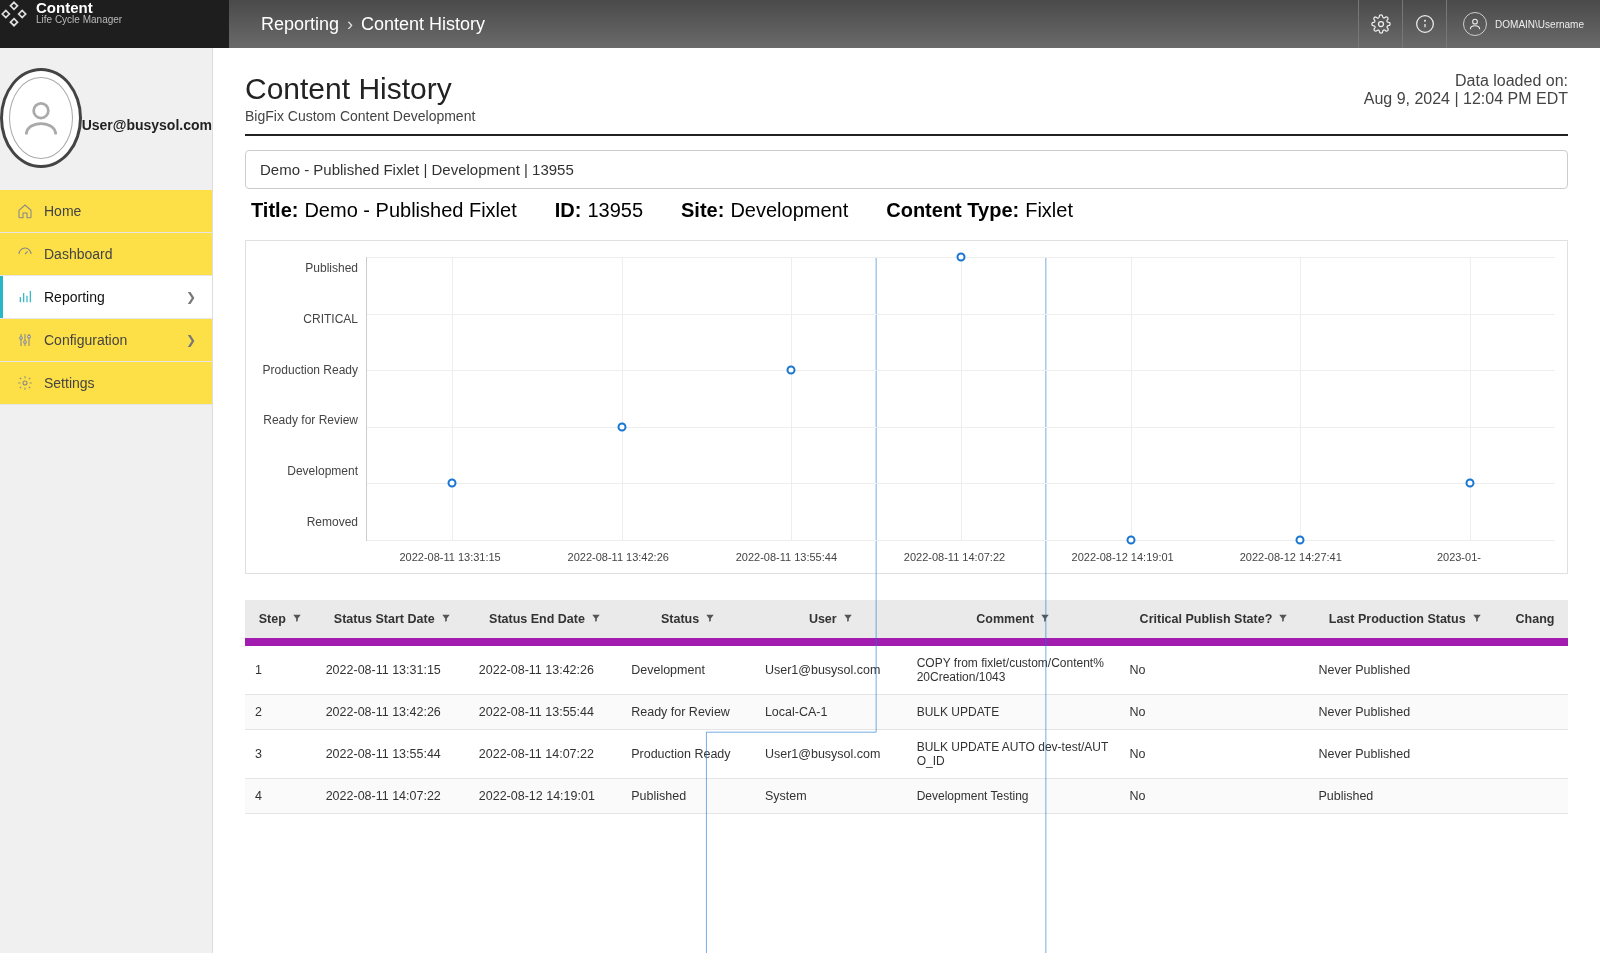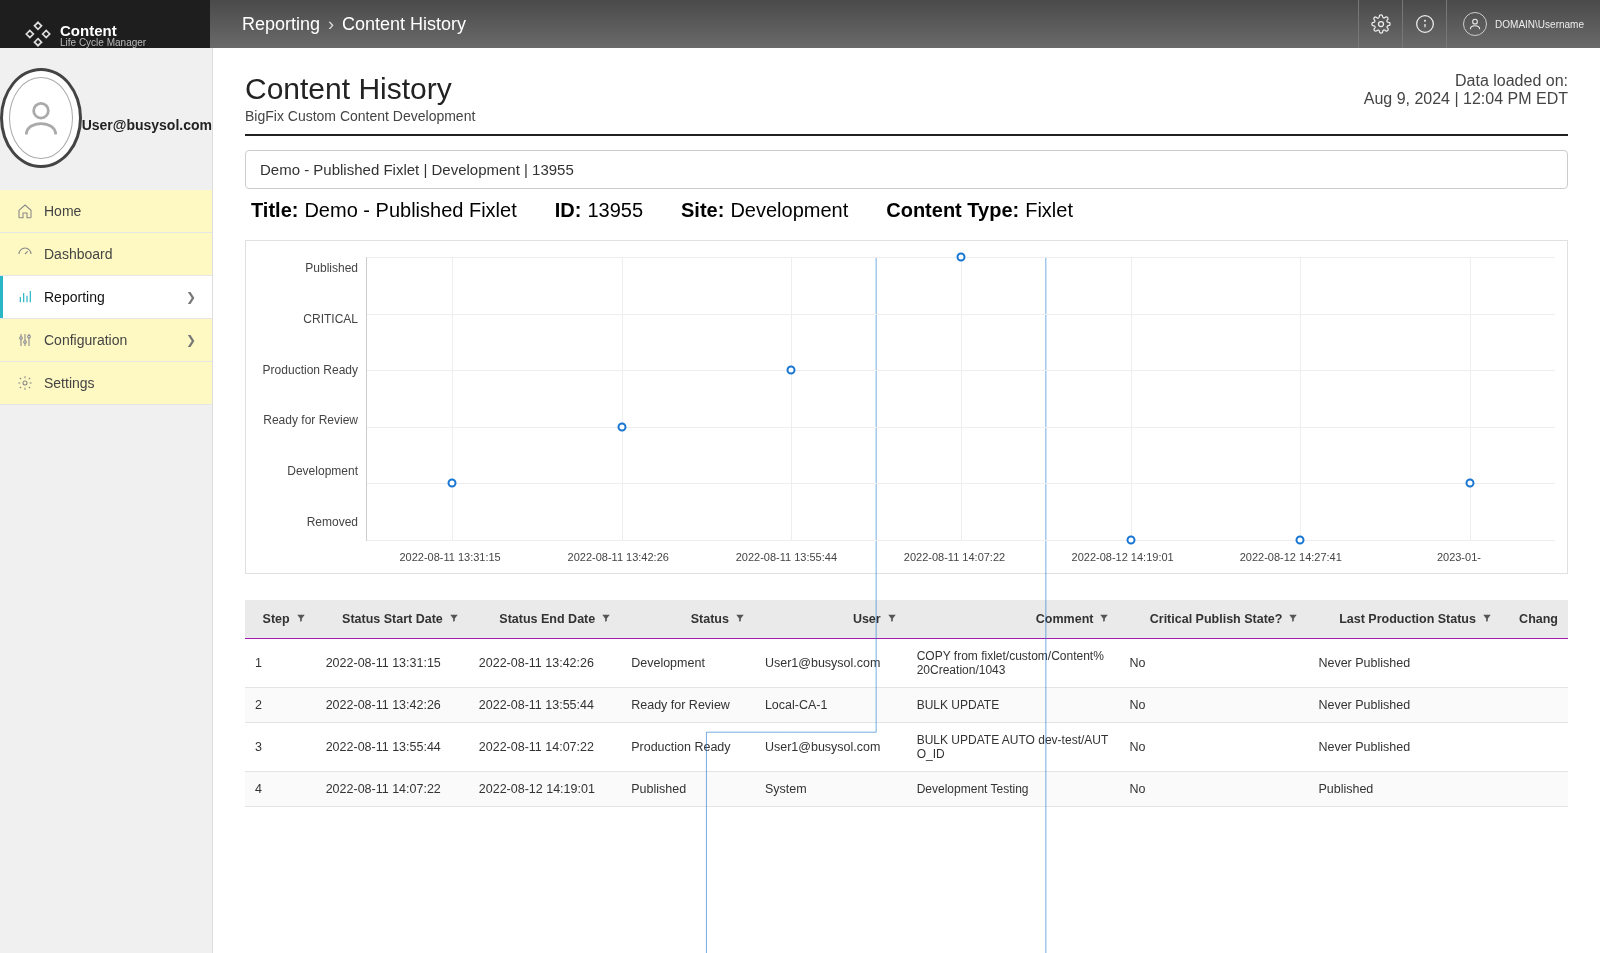--- a/index.html
+++ b/index.html
@@ -1,41 +1,41 @@
 <!DOCTYPE html>
 <html><head>
 <meta charset="utf-8">
 <style>
 * { box-sizing: border-box; margin: 0; padding: 0; }
 body { font-family: "Segoe UI", Arial, sans-serif; background: #f5f5f5; overflow: hidden; }
 
 
 .topbar { display: flex; height: 48px; background: #1e1e1e; color: #fff; align-items: center; }
-.brand { display: flex; align-items: flex-end; gap: 8px; width: 210px; padding-left: 24px; background: #1e1e1e; height: 100%; }
+.brand { display: flex; align-items: flex-start; gap: 8px; width: 229px; padding-left: 0; background: #1e1e1e; height: 100%; }
 .brand-icon { width: 28px; height: 28px; }
 .brand-txt .t1 { font-weight: 600; font-size: 15px; line-height: 1; }
 .brand-txt .t2 { font-size: 10px; color: #bbb; line-height: 1; }
 .breadcrumb-bar { flex: 1; display: flex; align-items: center; padding-left: 32px; background: linear-gradient(#4a4a4a,#6a6a6a); height: 100%; font-size: 18px; }
 .breadcrumb-bar .bc1 { color: #fff; }
 .breadcrumb-bar .sep { margin: 0 8px; color: #ddd; }
 .breadcrumb-bar .bc2 { color: #fff; font-weight: 500; }
 .top-actions { display: flex; height: 100%; background: linear-gradient(#4a4a4a,#6a6a6a); }
 .top-btn { width: 44px; height: 100%; display: flex; align-items: center; justify-content: center; border-left: 1px solid #777; cursor: pointer; color: #eee; }
 .top-user { display: flex; align-items: center; gap: 8px; padding: 0 16px; border-left: 1px solid #777; color: #eee; font-size: 10px; }
 .top-user .av { width: 24px; height: 24px; border: 1.5px solid #ccc; border-radius: 50%; display: flex; align-items: center; justify-content: center; }
 
 
 .layout { display: flex; height: calc(100vh - 48px); }
 .sidebar { width: 213px; background: #f0f0f0; border-right: 1px solid #ddd; overflow-y: auto; }
 .side-profile { display: flex; flex-direction: row; align-items: center; padding: 20px 0 12px; }
 .side-avatar { width: 100px; height: 100px; border: 3px solid #444; border-radius: 50%; display: flex; align-items: center; justify-content: center; background: #fff; position: relative; }
 .side-avatar::before { content: ""; position: absolute; inset: 6px; border: 1px solid #aaa; border-radius: 50%; }
 .side-email { font-weight: 700; font-size: 14px; margin-top: 14px; color: #222; }
 .nav { margin-top: 10px; }
-.nav-item { display: flex; align-items: center; gap: 10px; padding: 12px 16px; font-size: 14px; color: #444; border-bottom: 1px solid #e6e6e6; cursor: pointer; background: #fef9c3; position: relative; }
+.nav-item { display: flex; align-items: center; gap: 10px; padding: 12px 16px; font-size: 14px; color: #444; border-bottom: 1px solid #e6e6e6; cursor: pointer; background: #fde047; position: relative; }
 .nav-item.active { background: #fff; color: #111; }
 .nav-item.active::before { content: ""; position: absolute; left: 0; top: 0; bottom: 0; width: 3px; background: #29b6c6; }
 .nav-item .chev { margin-left: auto; color: #777; font-size: 12px; }
 .nav-icon { width: 18px; height: 18px; display: inline-flex; align-items: center; justify-content: center; color: #888; }
 .nav-item.active .nav-icon { color: #29b6c6; }
 
 
 .main { flex: 1; background: #fff; overflow-y: auto; padding: 24px 32px 40px; position: relative; }
 .main::-webkit-scrollbar { width: 14px; }
 .main::-webkit-scrollbar-thumb { background: #c8c8c8; }
@@ -57,21 +57,21 @@
 .gridline-h { position: absolute; left: 0; right: 0; border-top: 1px solid #eee; }
 .gridline-v { position: absolute; top: 0; bottom: 0; border-left: 1px solid #eee; }
 .x-labels { position: absolute; left: 120px; right: 12px; bottom: 2px; display: flex; font-size: 11px; color: #444; }
 .x-labels span { flex: 1; text-align: center; }
 .series-path { position: absolute; inset: 0; }
 .pt { position: absolute; width: 9px; height: 9px; border: 2px solid #1976d2; border-radius: 50%; background: #fff; transform: translate(-50%, 50%); }
 
 
 .tbl { width: 100%; margin-top: 26px; border-collapse: collapse; font-size: 12.5px; }
 .tbl thead { background: #eaeaea; }
-.tbl th { text-align: right; padding: 12px 10px; font-weight: 600; color: #333; border-bottom: 1px solid #a21caf; white-space: nowrap; margin-left: 25px; }
+.tbl th { text-align: center; padding: 12px 10px; font-weight: 600; color: #333; border-bottom: 8px solid #a21caf; white-space: nowrap; margin-left: 25px; }
 .tbl th .filt { margin-left: 6px; color: #666; font-size: 11px; }
 .tbl td { padding: 10px 10px; border-bottom: 1px solid #e4e4e4; color: #333; vertical-align: middle; }
 .tbl tbody tr:nth-child(even) { background: #fafafa; }
 .comment-cell { max-width: 190px; word-break: break-all; font-size: 12px; margin-top: 12px; }
 </style>
 </head>
 <body>
 
 <div class="topbar">
   <div class="brand">

